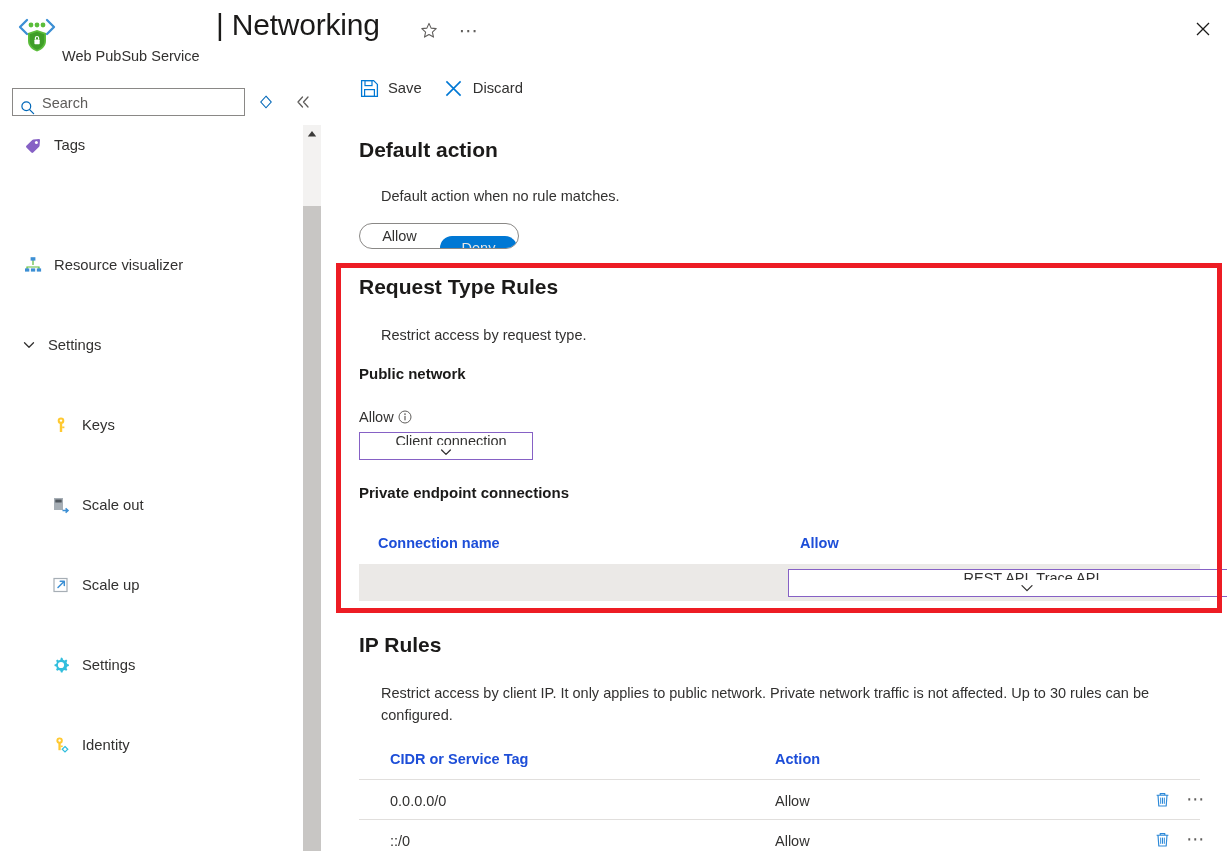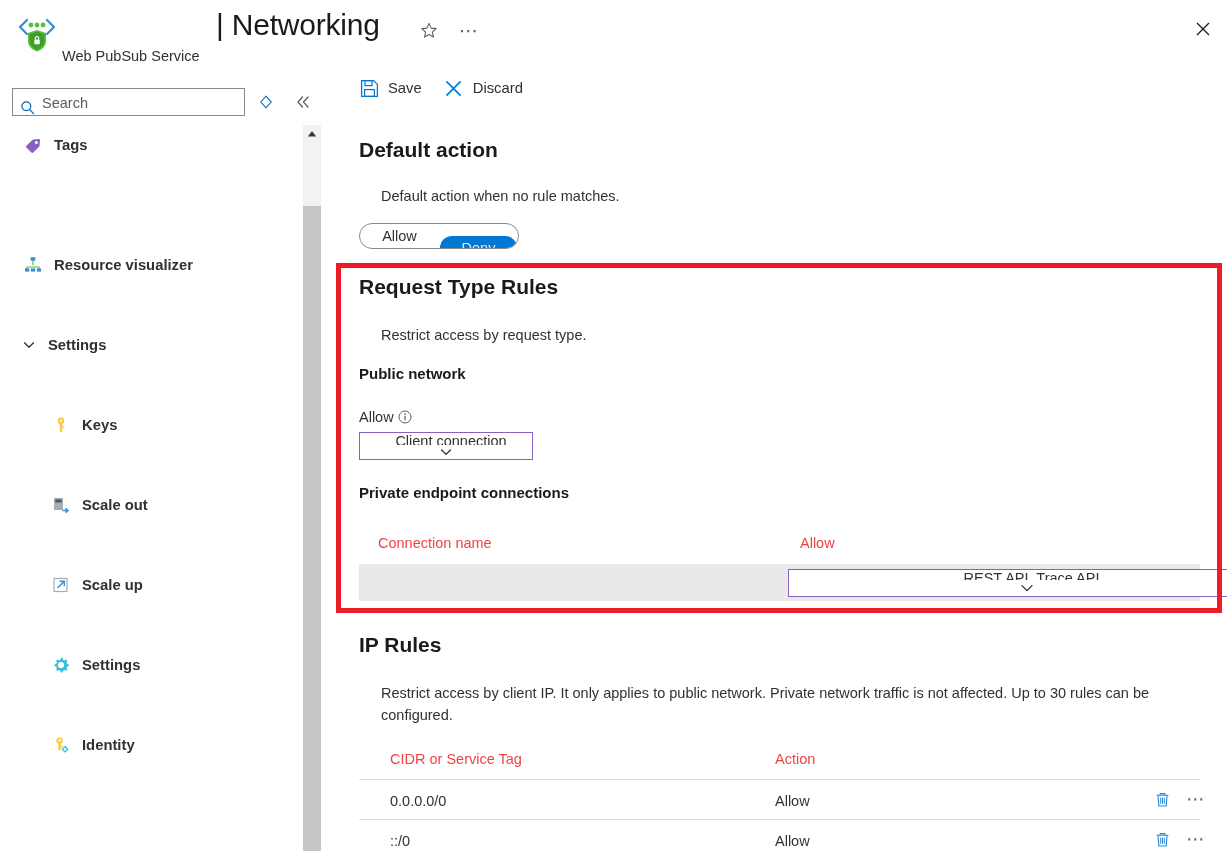--- a/index.html
+++ b/index.html
@@ -64,21 +64,21 @@
     background:#fff; overflow:hidden;
   }
   .nav-item {
     position:relative; display:flex; align-items:center;
     height:40px; cursor:pointer; font-size:14.8px; color:#323130;
     padding-left:22px;
   }
   .nav-item.indent { padding-left:50px; }
   .nav-item .ico { width:22px; height:22px; flex:none; margin-right:10px;
                    display:flex; align-items:center; justify-content:center; }
-  .nav-item .lbl { line-height:17px;font-weight:bold; }
+  .nav-item .lbl { line-height:17px; }
   .chev { width:14px; height:14px; margin-right:12px; flex:none; }
 
   
   .sb-track { position:absolute; left:303px; top:125px; width:18px; height:726px; background:#f3f2f1; }
   .sb-up { position:absolute; left:303px; top:125px; width:18px; height:17px;
            display:flex; align-items:center; justify-content:center; cursor:pointer; }
   .sb-thumb { position:absolute; left:303px; top:206px; width:18px; height:645px;
               background:#c8c6c4; cursor:pointer; }
 
   
@@ -114,21 +114,21 @@
     display:flex; align-items:center; cursor:pointer;flex-direction:column;
   }
   .dropdown .dd-text { font-size:14.5px; color:#323130; padding-left:10px; flex:1;
                        white-space:nowrap; overflow:hidden; }
   .dropdown .dd-chev { width:26px; display:flex; align-items:center; justify-content:center; }
 
   .info-icon { display:inline-flex; align-items:center; justify-content:center;
                width:15px; height:15px; vertical-align:-2px; }
 
   
-  .tbl-head { position:absolute; font-size:14.5px; font-weight:400; color:#ef4444; }
+  .tbl-head { position:absolute; font-size:14.5px; font-weight:700; color:#1d4ed8; }
   .tbl-cell { position:absolute; font-size:14.5px; color:#323130; }
   .row-band { position:absolute; background:#ebe9e7; }
   .row-sep { position:absolute; height:1px; background:#e1dfdd; }
   .icon-btn { position:absolute; cursor:pointer; display:flex; align-items:center; justify-content:center; }
   .ellipsis { color:#605e5c; font-size:18px; line-height:8px; letter-spacing:1.6px; }
 
   
   .redbox {
     position:absolute; border:5px solid #ed1c24; pointer-events:none;
   }

